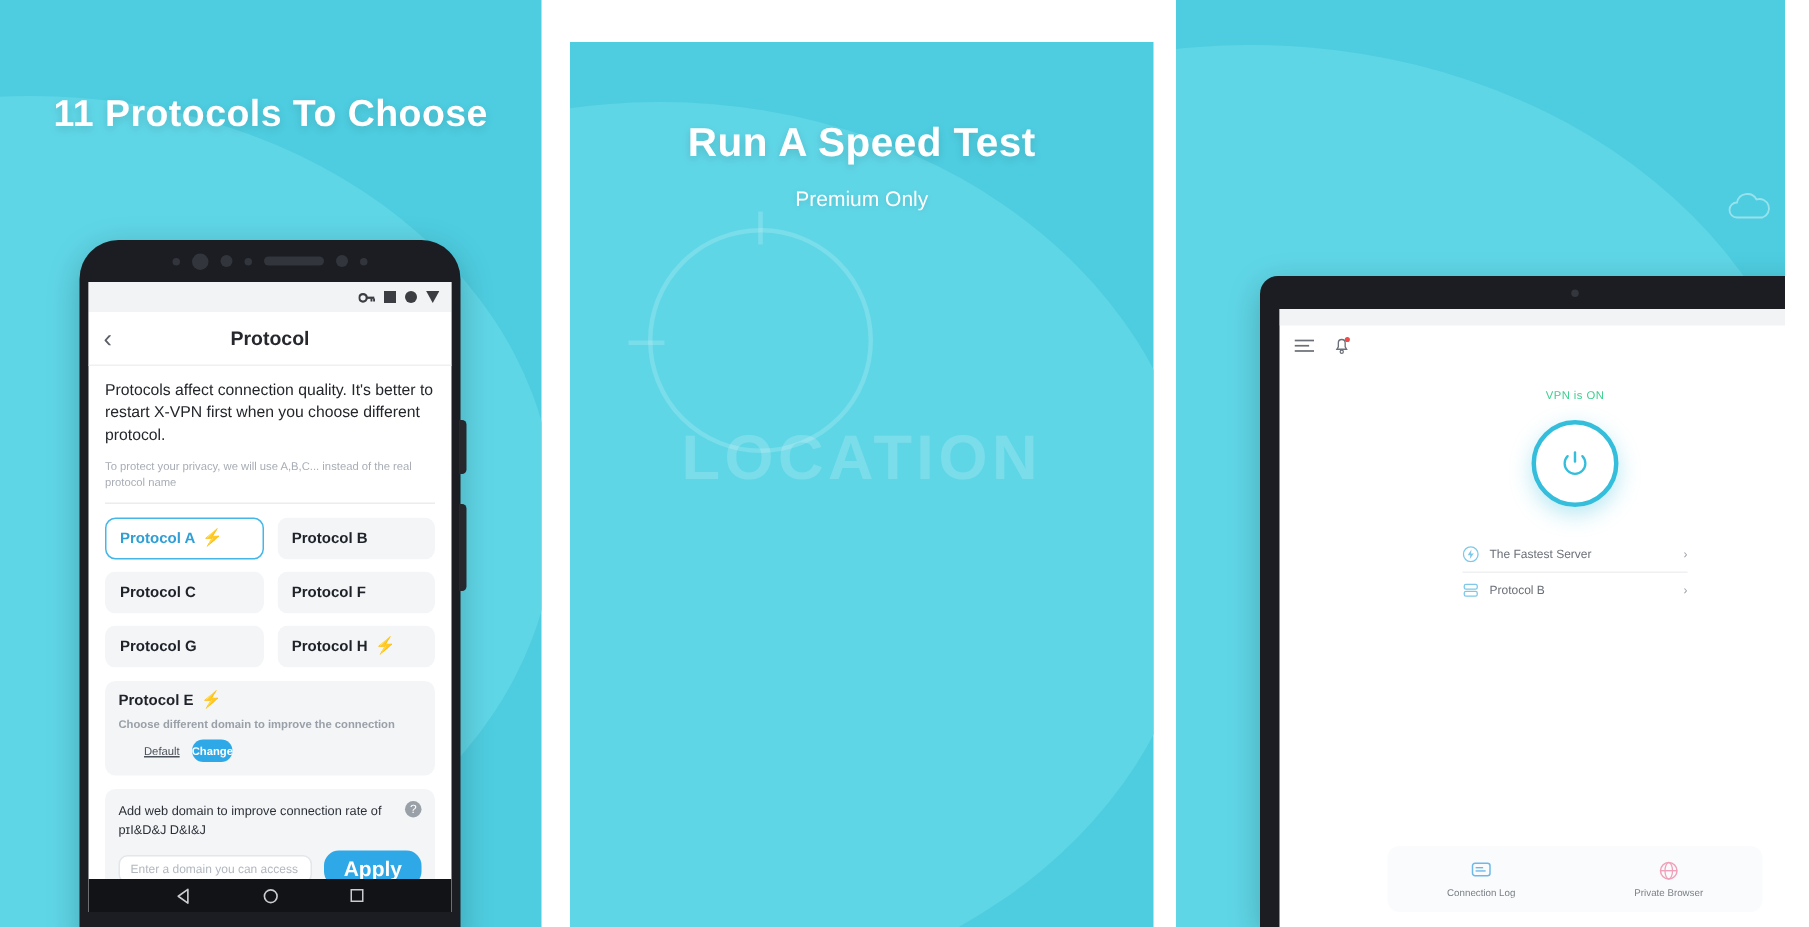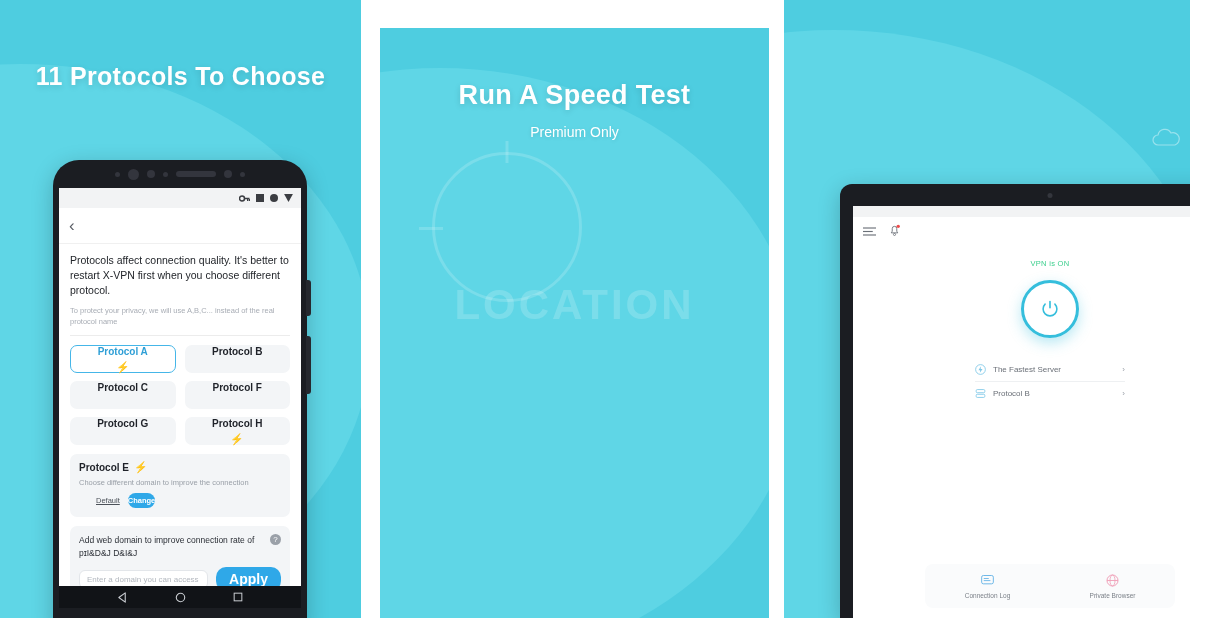--- a/index.html
+++ b/index.html
@@ -141,33 +141,32 @@
   .p1note {
     margin-top: 8px; font-size: 7.5px; line-height: 1.45; color: #a8adb5;
   }
   .p1rule { margin: 8px 0 9px; height: 1px; background: #ececec; }
   .pgrid { display: grid; grid-template-columns: 1fr 1fr; gap: 8px 9px; }
   .pchip {
     background: #f3f5f7; border-radius: 7px; height: 28px;
     display: flex; align-items: center; padding: 0 9px; gap: 5px;
     font-size: 10px; font-weight: bold; color: #1f2229;
     border: 1.3px solid transparent;
-    flex-direction: column;
   }
   .pchip.sel { background: #fff; border-color: #45b6e8; color: #2f9fd6; }
   .bolt { color: #f9c825; font-size: 11px; line-height: 1; }
   .ecard {
     margin-top: 9px; background: #f3f5f7; border-radius: 7px;
     padding: 8px 9px 9px;
   }
   .ecard .ehead {
     display: flex; align-items: center; gap: 5px;
     font-size: 10px; font-weight: bold; color: #1f2229;
   }
-  .ecard .edesc { margin-top: 5px; font-size: 7.5px; color: #9aa0a8; }
+  .ecard .edesc { margin-top: 5px; font-size: 7.5px; color: #9aa0a8; font-weight: bold; }
   .erow { margin-top: 6px; display: flex; align-items: center; gap: 8px; }
   .elink {
     font-size: 7.5px; color: #4b5159; text-decoration: underline; padding-left: 17px;
   }
   .ebtn {
     background: #2fa8e8; color: #fff; font-size: 7.5px; font-weight: bold;
     border-radius: 9px; padding: 3px 0;
   }
   .dcard {
     margin-top: 9px; background: #f3f5f7; border-radius: 7px;
@@ -295,20 +294,21 @@
           </span>
           <span class="sb-ico">
             <svg width="9" height="8" viewBox="0 0 11 10">
                 <polygon points="0,0 11,0 5.5,10" fill="#3b3d42"></polygon>
               </svg>
           </span>
         </div>
 
         <div class="appbar">
           <span class="back">‹</span>
+          <span class="ttl">Protocol</span>
         </div>
 
         <div class="p1body">
           <div class="p1intro">Protocols affect connection quality. It's better to restart X-VPN first when you choose different protocol.</div>
           <div class="p1note">To protect your privacy, we will use A,B,C... instead of the real protocol name</div>
           <div class="p1rule"></div>
 
           <div class="pgrid">
             <div class="pchip sel">
               <span>Protocol A</span>

